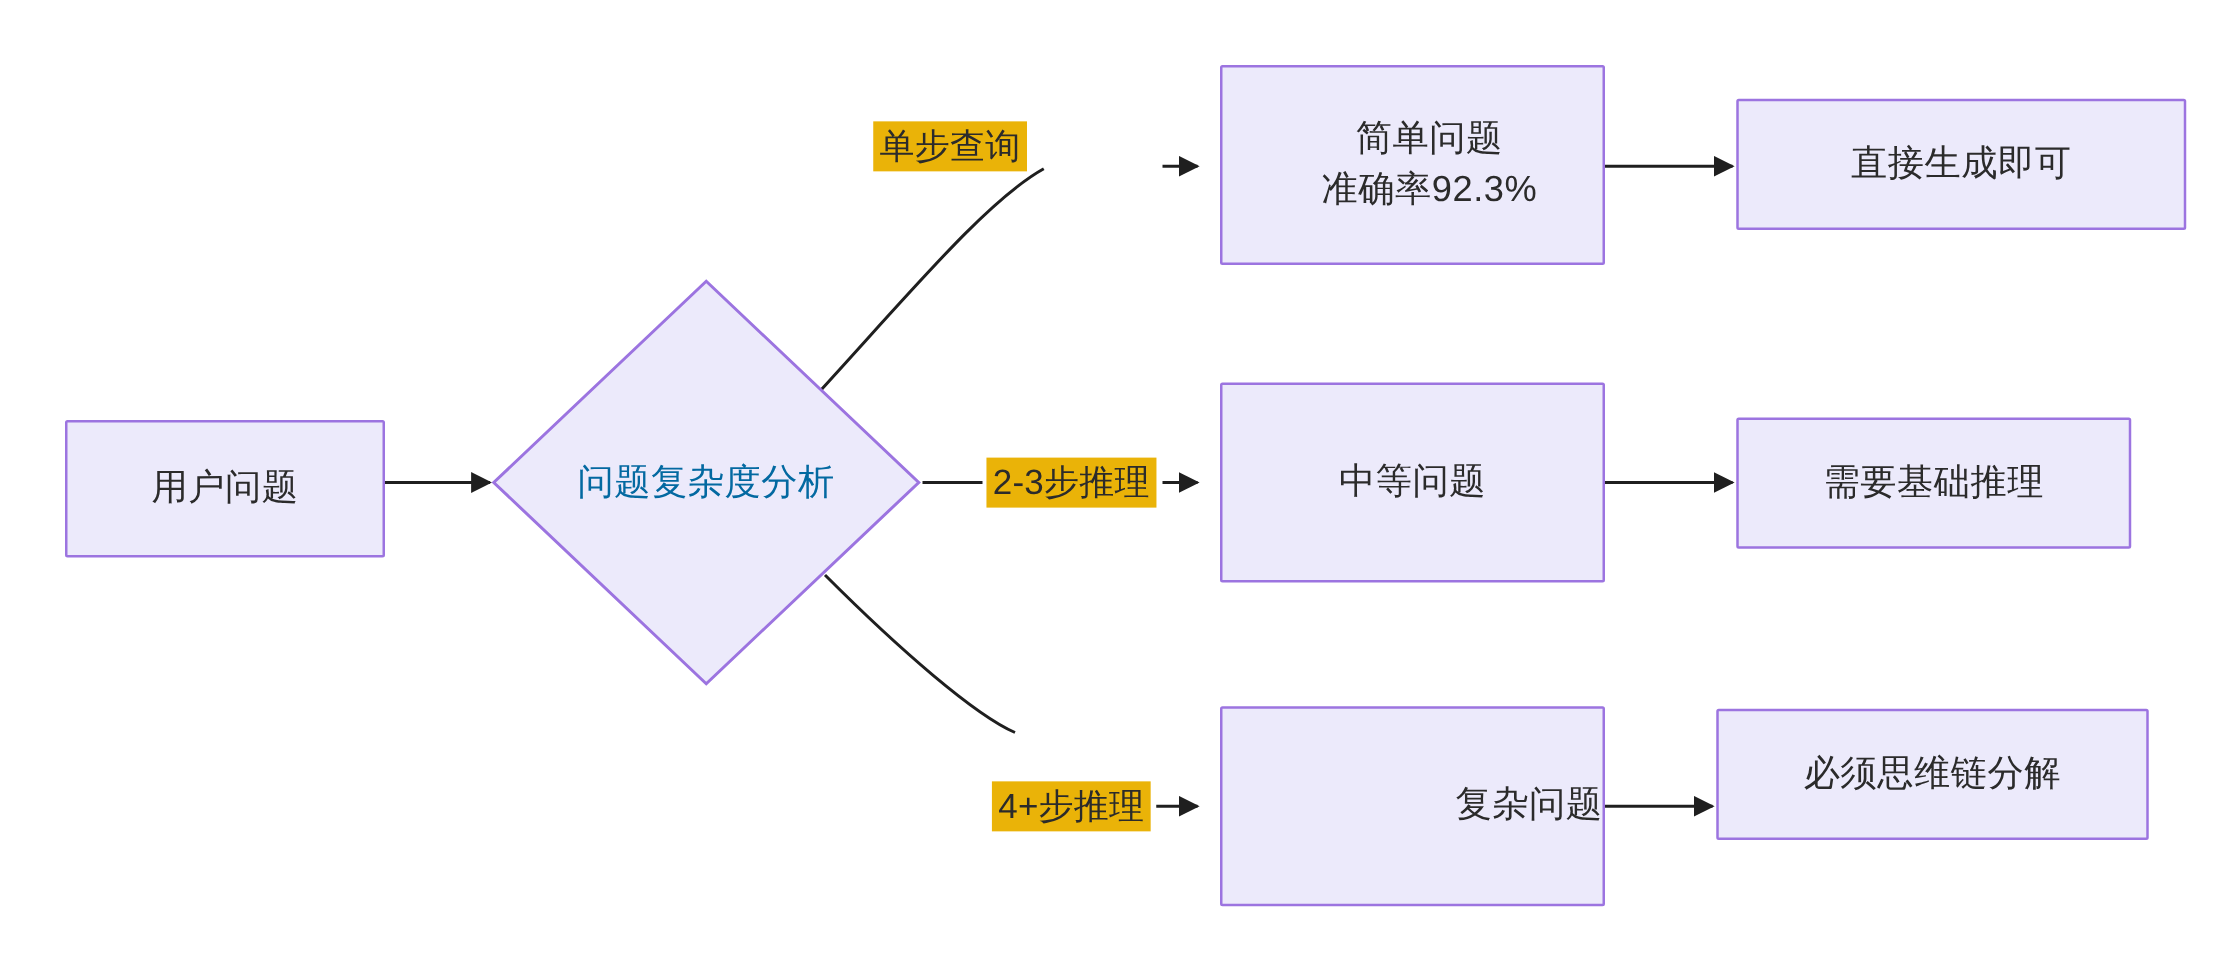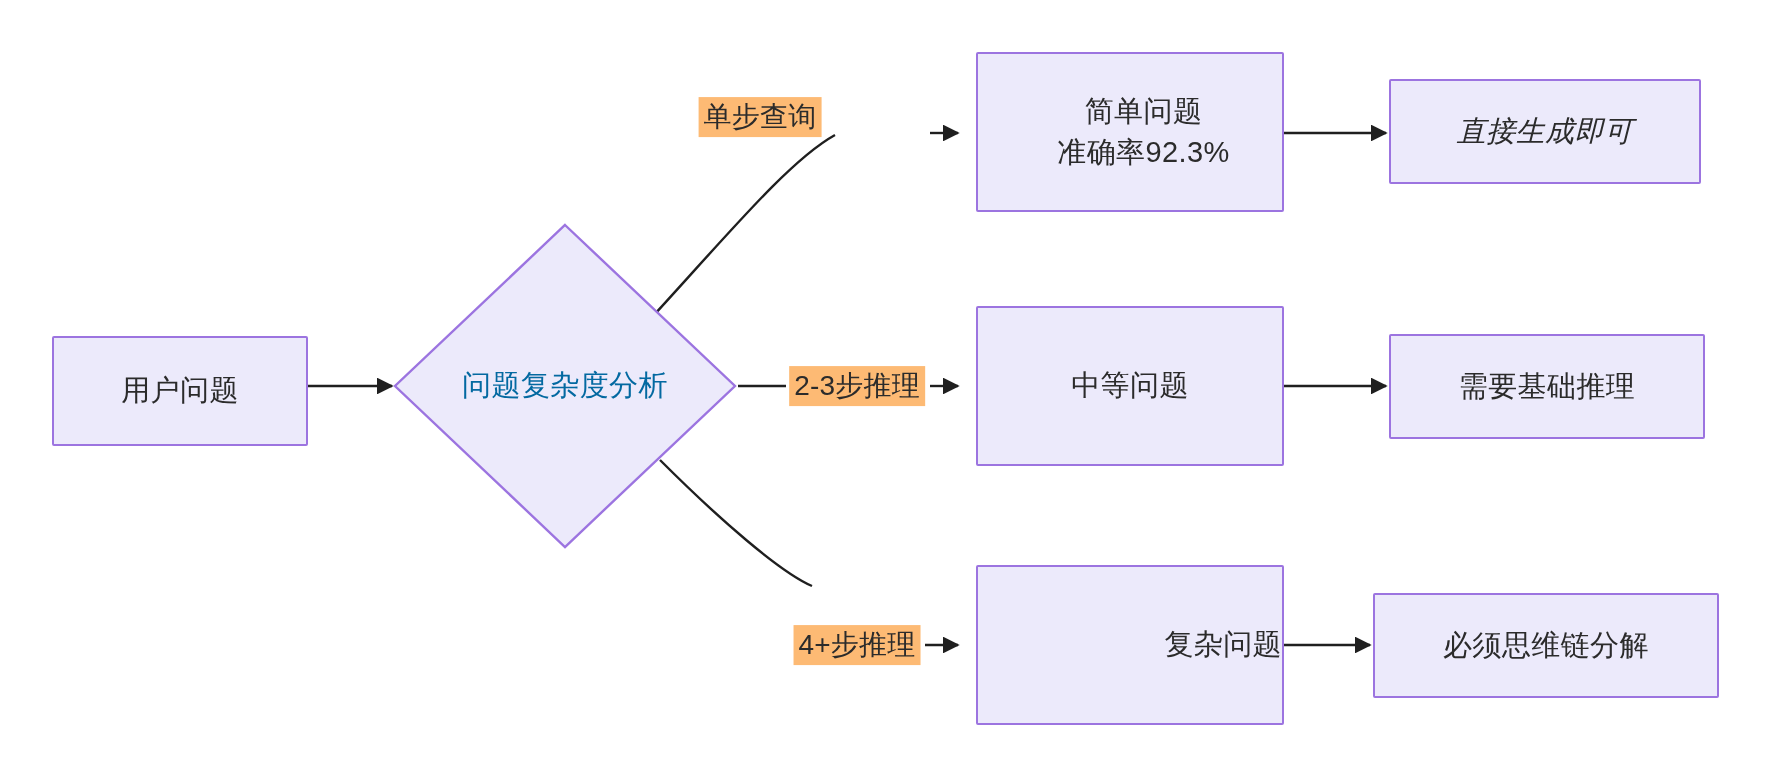--- a/index.html
+++ b/index.html
@@ -64,21 +64,21 @@
     display: flex;
     align-items: center;
     justify-content: center;
     color: #0369a1;
     font-size: 29px;
     white-space: nowrap;
     letter-spacing: 0.4px;
   }
   .edge-label {
     position: absolute;
-    background: #fdba74;
+    background: #eab308;
     color: #2b2b2b;
     font-size: 28px;
     line-height: 1.28;
     padding: 2px 5px;
     white-space: nowrap;
     transform: translate(-50%, -50%);
     letter-spacing: 0.2px;
   }
 </style>
 </head>
@@ -128,29 +128,29 @@
   </div>
 
   <div class="node node-rect" style="left:976px; top:306px; width:308px; height:160px;align-items:center;">
     <div class="node-label">中等问题</div>
   </div>
 
   <div class="node node-rect" style="left:976px; top:565px; width:308px; height:160px;align-items:flex-end;">
     <div class="node-label">复杂问题</div>
   </div>
 
-  <div class="node node-rect" style="left:1389px; top:79px; width:312px; height:105px;font-style:italic;">
+  <div class="node node-rect" style="left:1389px; top:79px; width:360px; height:105px;">
     <div class="node-label">直接生成即可</div>
   </div>
 
   <div class="node node-rect" style="left:1389px; top:334px; width:316px; height:105px;justify-content:center;">
     <div class="node-label">需要基础推理</div>
   </div>
 
-  <div class="node node-rect" style="left:1373px; top:593px; width:346px; height:105px;">
+  <div class="node node-rect" style="left:1373px; top:567px; width:346px; height:105px;">
     <div class="node-label">必须思维链分解</div>
   </div>
 
   <div class="edge-label" style="left:760px; top:117px;">单步查询</div>
 
   <div class="edge-label" style="left:857px; top:386px;">2-3步推理</div>
 
   <div class="edge-label" style="left:857px; top:645px;">4+步推理</div>
 
 </div>

